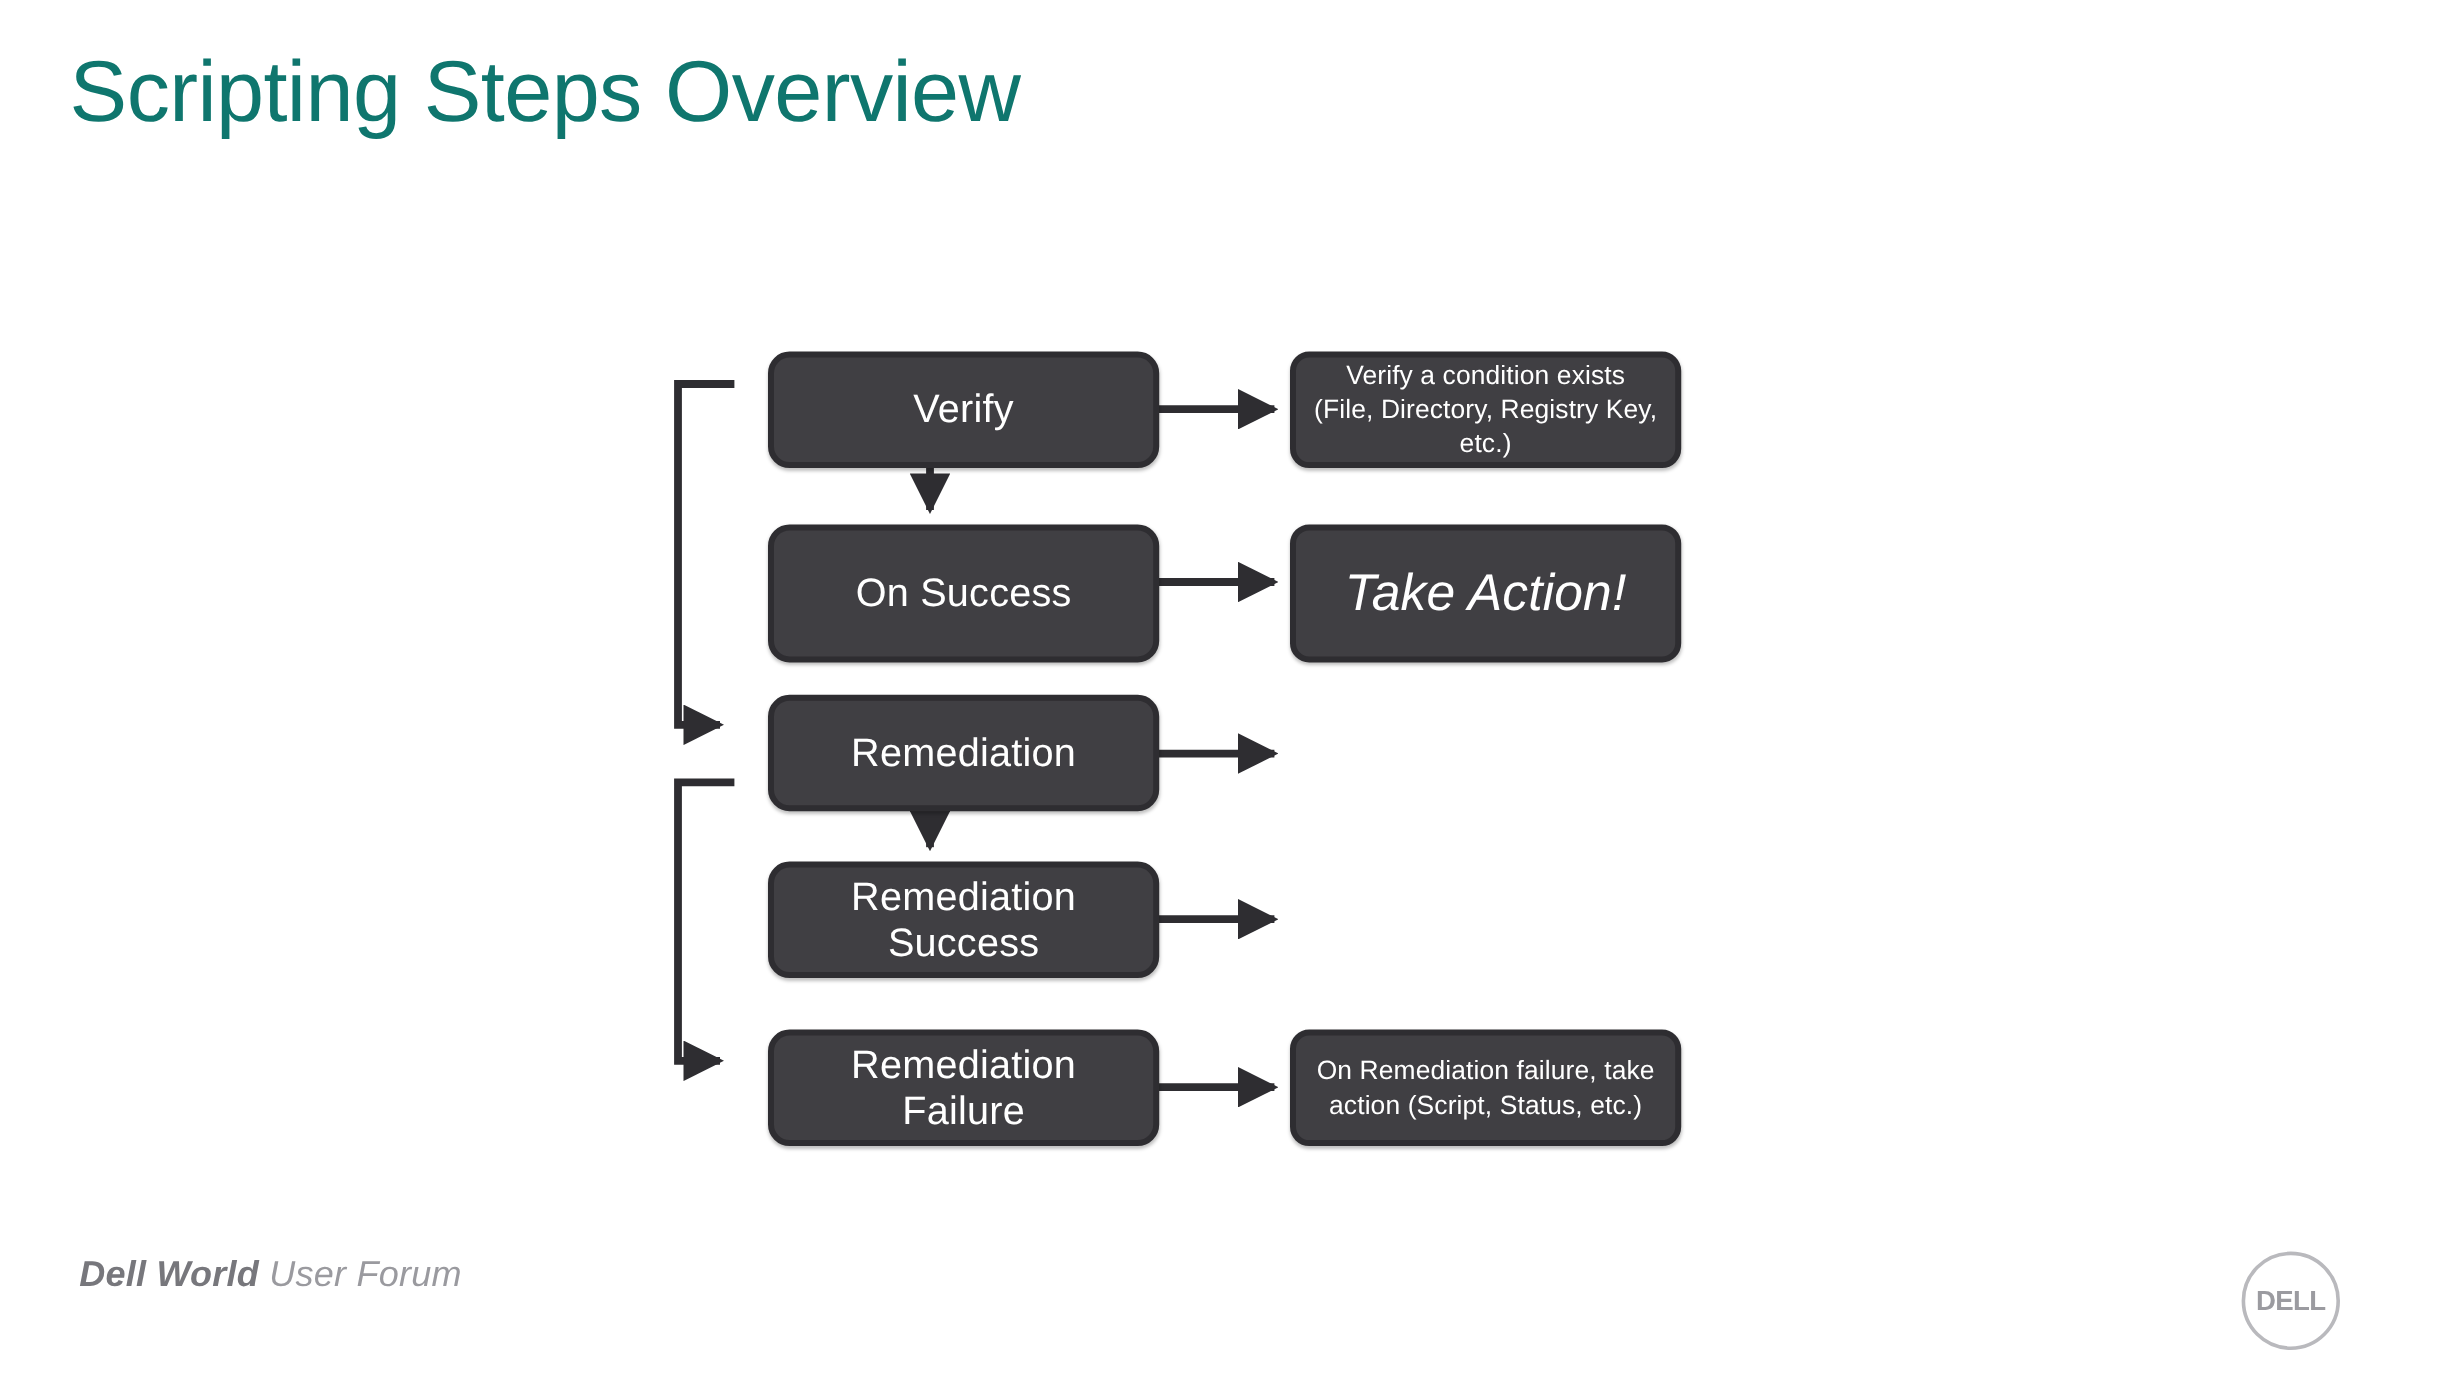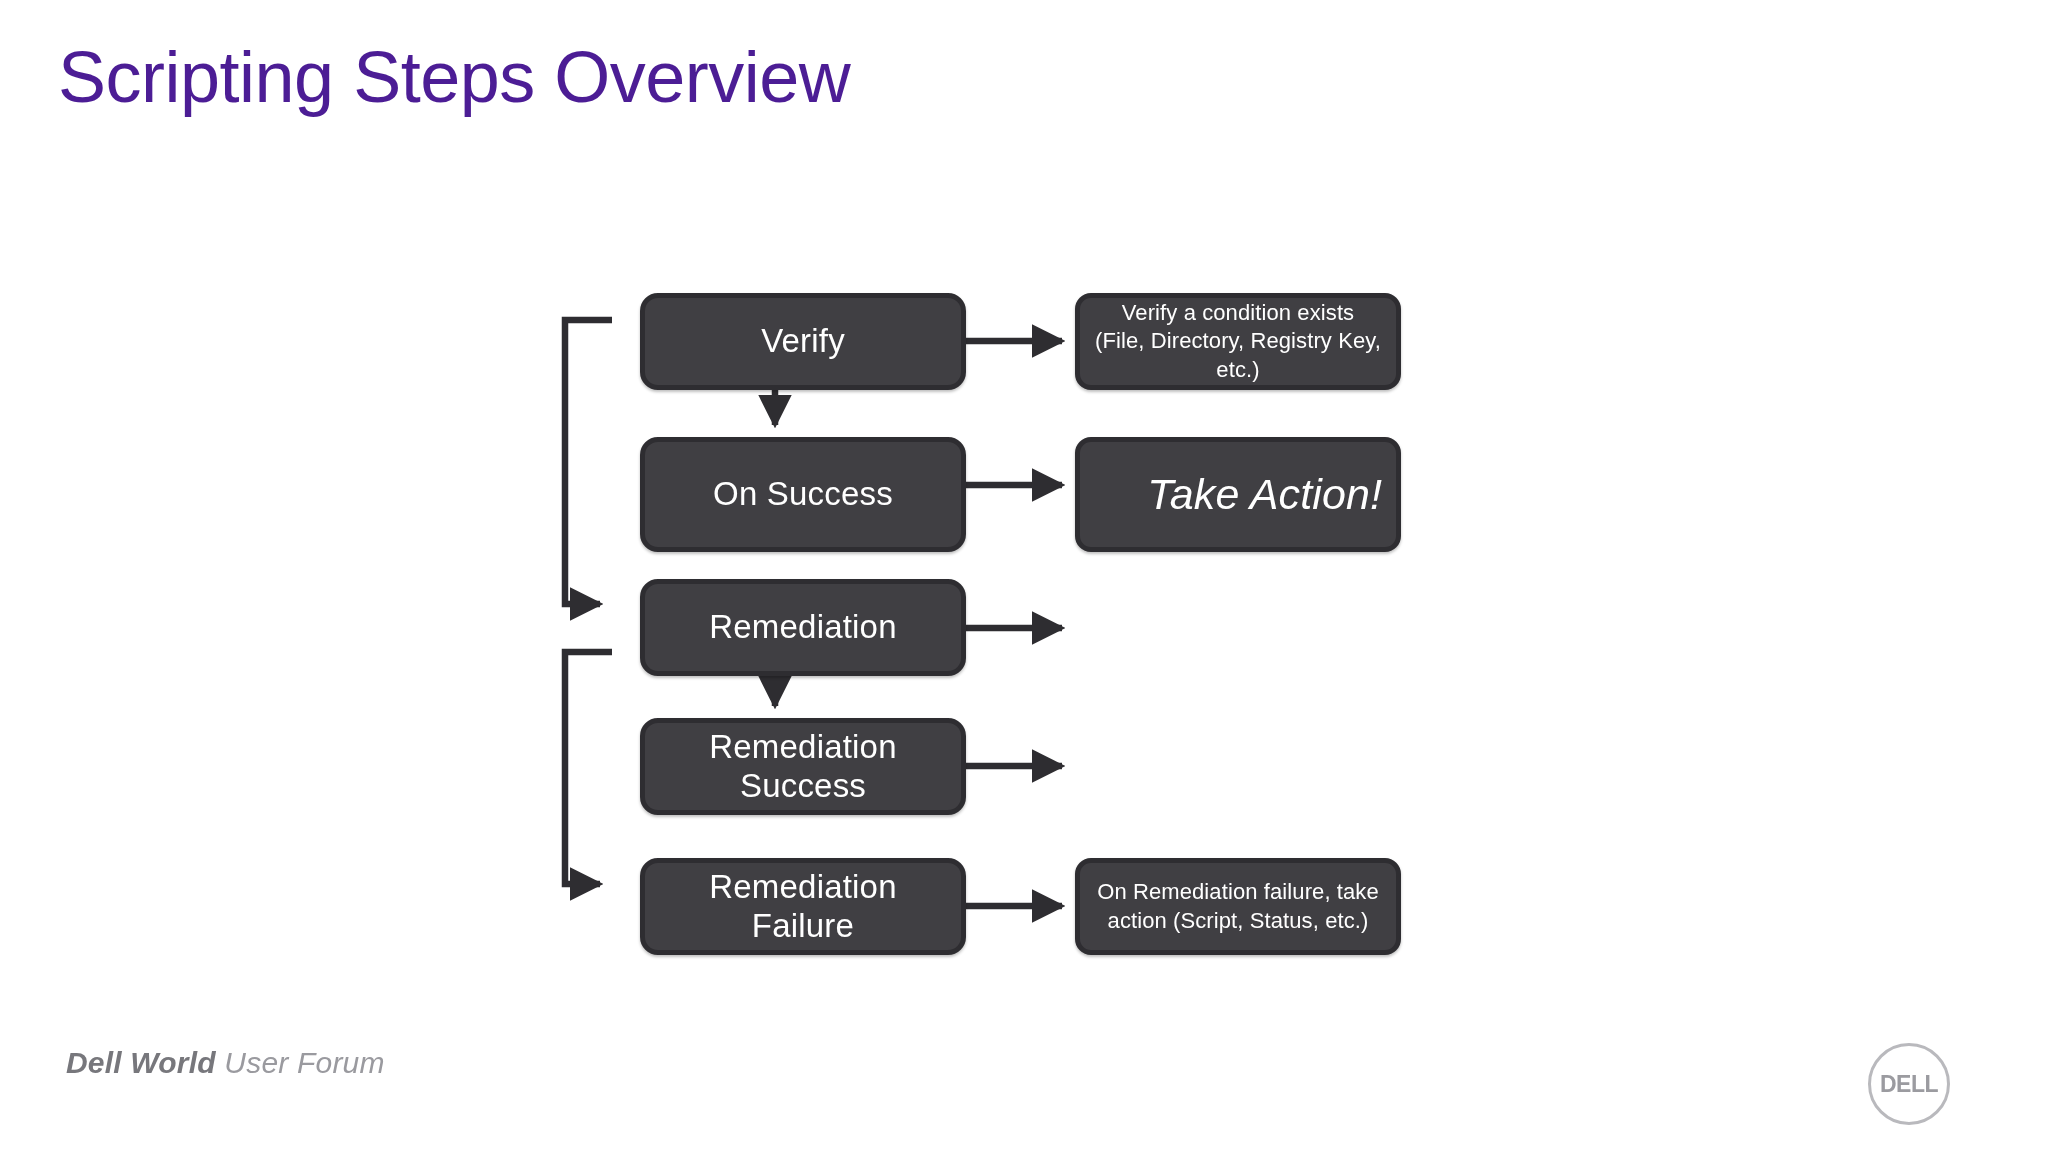--- a/index.html
+++ b/index.html
@@ -17,21 +17,21 @@
   }
 
   
   #page-title {
     position: absolute;
     left: 58px;
     top: 38px;
     font-size: 72px;
     font-weight: 400;
     letter-spacing: -0.5px;
-    color: #4c1d95;
+    color: #0f766e;
     white-space: nowrap;
     line-height: 1.1;
   }
 
   
   #diagram {
     position: absolute;
     left: 0;
     top: 0;
     width: 2048px;
@@ -70,21 +70,20 @@
     border-radius: 18px;
   }
   .node.detail {
     left: 1075px;
     width: 326px;
     font-size: 22px;
     font-weight: 400;
     line-height: 1.28;
     letter-spacing: 0.1px;
     padding: 0 14px;
-    justify-content: flex-end;
   }
   .node.detail.big {
     font-size: 43px;
     font-style: italic;
   }
 
   
   .row1 { top: 293px;  height: 97px; }
   .row2 { top: 437px;  height: 115px; }
   .row3 { top: 579px;  height: 97px; }

